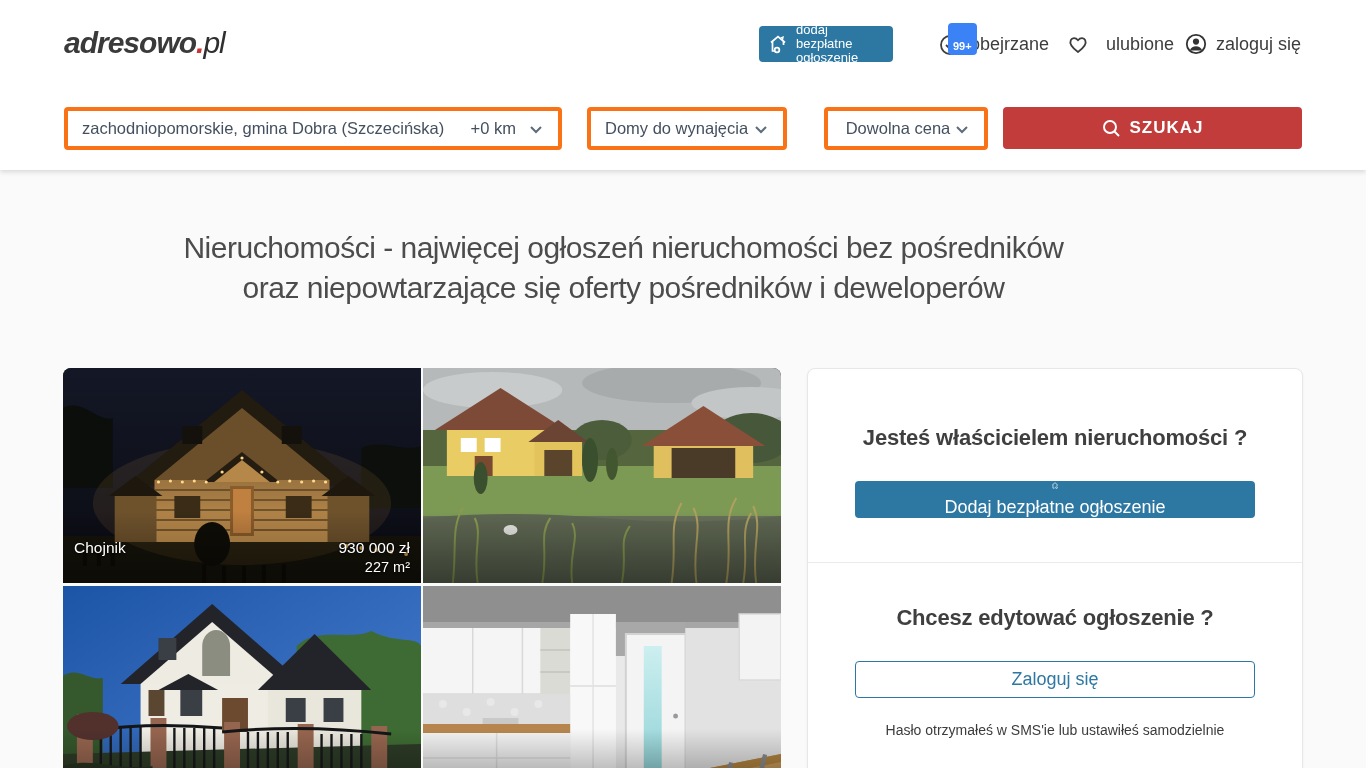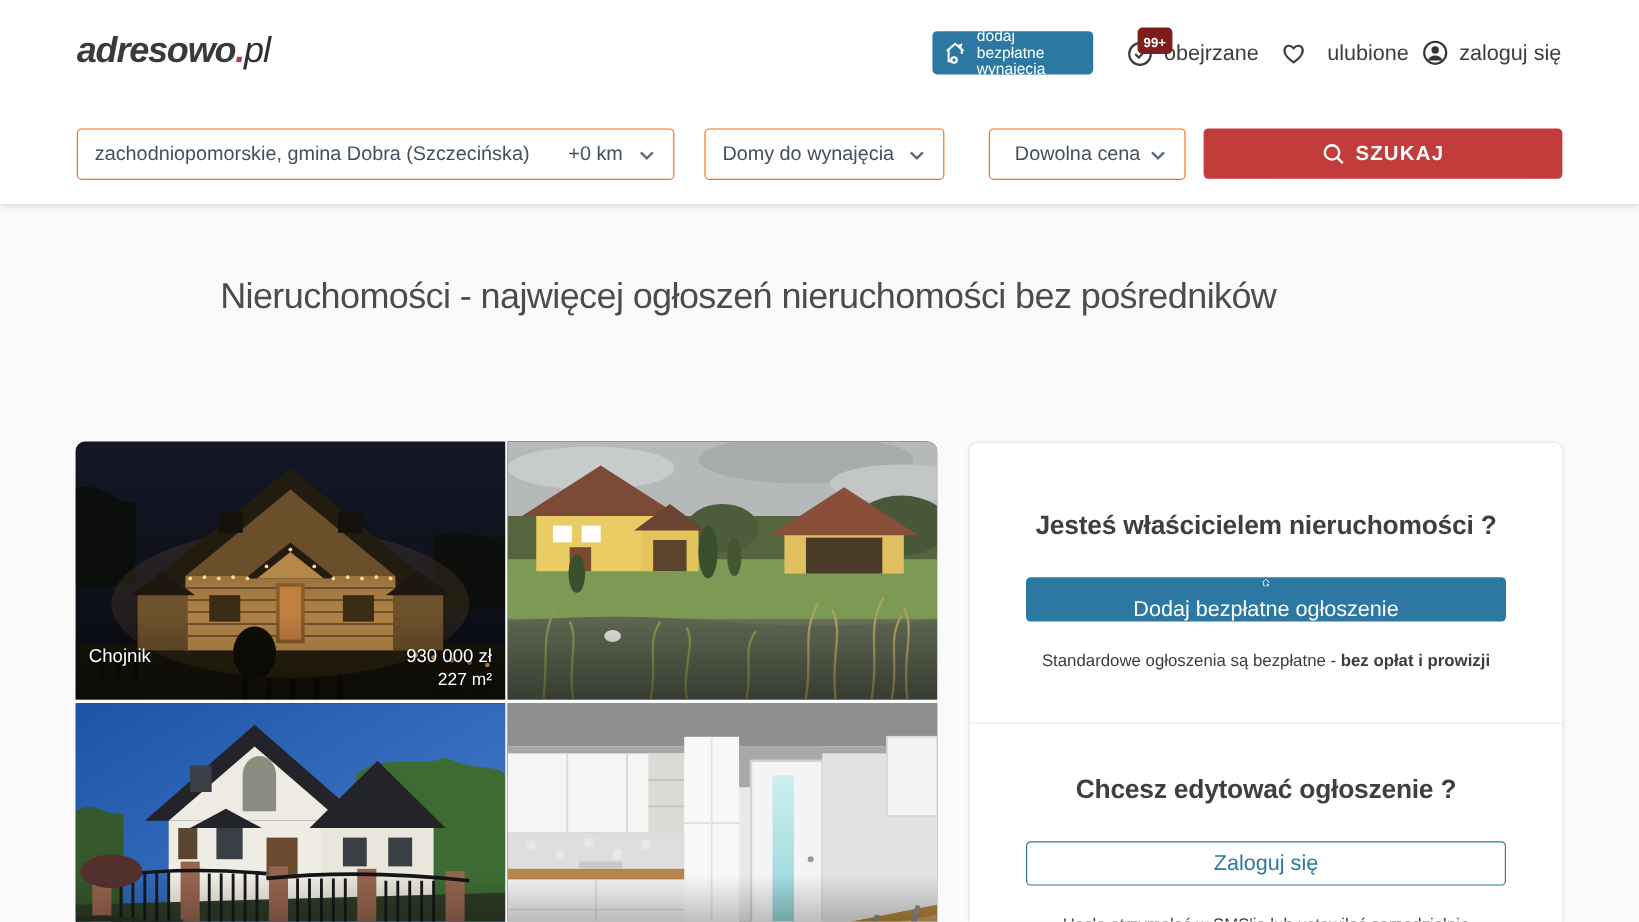--- a/index.html
+++ b/index.html
@@ -9,40 +9,40 @@
 
   
   .header { position:absolute; top:0; left:0; width:1366px; height:170px;
             background:#ffffff; box-shadow:0 2px 5px rgba(0,0,0,.14); }
   .logo { position:absolute; left:64px; top:26px; font-style:italic; font-size:30px;
           letter-spacing:-1px; cursor:pointer; }
   .logo .main { font-weight:700; color:#3a3a3a; }
   .logo .dot  { font-weight:700; color:#cc3333; }
   .logo .tld  { font-weight:400; color:#2f2f2f; }
 
-  .add-btn { position:absolute; left:777px; top:26px; width:134px; height:36px;
+  .add-btn { position:absolute; left:759px; top:26px; width:134px; height:36px;
              background:#2d78a3; border:none; border-radius:4px; color:#fff;
              display:flex; align-items:center; gap:6px; padding:0 8px 0 7px;
              cursor:pointer; }
   .add-btn .lbl { font-size:13px; line-height:14px; text-align:left; color:#fff;
                   font-family:"Liberation Sans", sans-serif; }
 
   .hdr-item { position:absolute; top:30px; height:28px; display:flex; align-items:center;
               gap:8px; cursor:pointer; color:#3d3d3d; font-size:18px; }
   .hdr-viewed { left:938px; }
   .hdr-fav    { left:1066px;gap:16px; }
   .hdr-login  { left:1184px; }
-  .badge { position:absolute; left:10px; top:-9px; background:#7f1d1d; color:#fff;
-           font-size:11px; font-weight:700; padding:7px 5px 2px; border-radius:4px;
+  .badge { position:absolute; left:10px; top:-9px; background:#3b82f6; color:#fff;
+           font-size:11px; font-weight:700; padding:17px 5px 2px; border-radius:4px;
            line-height:13px; }
   .icon-wrap { position:relative; display:inline-flex; }
 
   
   .srch { position:absolute; top:107px; height:43px; background:#fff;
-          border:1px solid #f97316; border-radius:4px; display:flex;
+          border:4px solid #f97316; border-radius:4px; display:flex;
           align-items:center; color:#44505f; font-size:16.5px; cursor:pointer; }
   .srch-loc   { left:64px;  width:498px; padding:0 14px; }
   .srch-type  { left:587px; width:200px; padding:15px 14px; }
   .srch-price { left:824px; width:164px; padding:0 14px;text-align:center; }
   .srch .val { flex:1 1 auto; white-space:nowrap; overflow:hidden; }
   .srch .radius { margin-right:12px; color:#44505f; }
   .chev { flex:0 0 auto; }
 
   .szukaj { position:absolute; left:1003px; top:107px; width:299px; height:42px;
             background:#c23c3c; border:none; border-radius:4px; color:#fff;
@@ -111,21 +111,21 @@
           <path d="M5 10.5 L12 4.5 L19 10.5"></path>
           <path d="M6.5 9.5 V19 H10"></path>
           <path d="M17.5 9.5 V13"></path>
           <circle cx="11" cy="18" r="3.2" fill="#ffffff" stroke="none"></circle>
           <path d="M11 16.6 V19.4 M9.6 18 H12.4" stroke="#2d78a3" stroke-width="1.4"></path>
           <path d="M14.5 6.2 L17 5.2 L16.4 7.8" stroke-width="1.4"></path>
         </svg>
       </span>
       <span class="lbl">
         <span>dodaj bezpłatne</span><br>
-        <span>wynajęcia</span>
+        <span>ogłoszenie</span>
       </span>
     </button>
 
     <div class="hdr-item hdr-viewed">
       <span class="icon-wrap">
         <svg class="ic" width="24" height="24" viewBox="0 0 24 24">
           <circle cx="12" cy="13" r="9"></circle>
           <path d="M8 13 L11 16 L16.5 10"></path>
         </svg>
         <span class="badge">99+</span>
@@ -179,20 +179,21 @@
       <svg width="21" height="21" viewBox="0 0 21 21" fill="none" stroke="#fff" stroke-width="2">
           <circle cx="9" cy="9" r="6"></circle>
           <path d="M13.5 13.5 L18 18"></path>
         </svg>
       <span>SZUKAJ</span>
     </button>
   </div>
 
   <h1 class="hero">
     <span>Nieruchomości - najwięcej ogłoszeń nieruchomości bez pośredników</span><br>
+    <span>oraz niepowtarzające się oferty pośredników i deweloperów</span>
   </h1>
 
   <div class="grid">
 
     <div class="tile tile-1">
       <svg viewBox="0 0 360 215" preserveAspectRatio="none">
         <defs>
           <linearGradient id="nsky" x1="0" y1="0" x2="0" y2="1">
             <stop offset="0" stop-color="#141726"></stop>
               <stop offset="1" stop-color="#0a0b12"></stop>
@@ -447,23 +448,20 @@
       <button class="btn-primary">
         <svg width="22" height="22" viewBox="0 0 24 24" fill="none" stroke="#ffffff" stroke-width="1.7">
           <path d="M5 10.5 L12 4.5 L19 10.5"></path>
           <path d="M6.5 9.5 V19 H11"></path>
           <path d="M17.5 9.5 V13"></path>
           <circle cx="16" cy="17.5" r="3" fill="#ffffff" stroke="none"></circle>
           <path d="M16 16.2 V18.8 M14.7 17.5 H17.3" stroke="#2d78a3" stroke-width="1.4"></path>
         </svg>
         <span>Dodaj bezpłatne ogłoszenie</span>
       </button>
-      <p class="note">
-        <span>Standardowe ogłoszenia są bezpłatne - </span><b>bez opłat i prowizji</b>
-      </p>
     </div>
     <div class="divider"></div>
     <div class="card-sec second">
       <h2>Chcesz edytować ogłoszenie ?</h2>
       <button class="btn-outline">
         <span>Zaloguj się</span>
       </button>
       <p class="note">Hasło otrzymałeś w SMS'ie lub ustawiłeś samodzielnie</p>
     </div>
   </aside>

